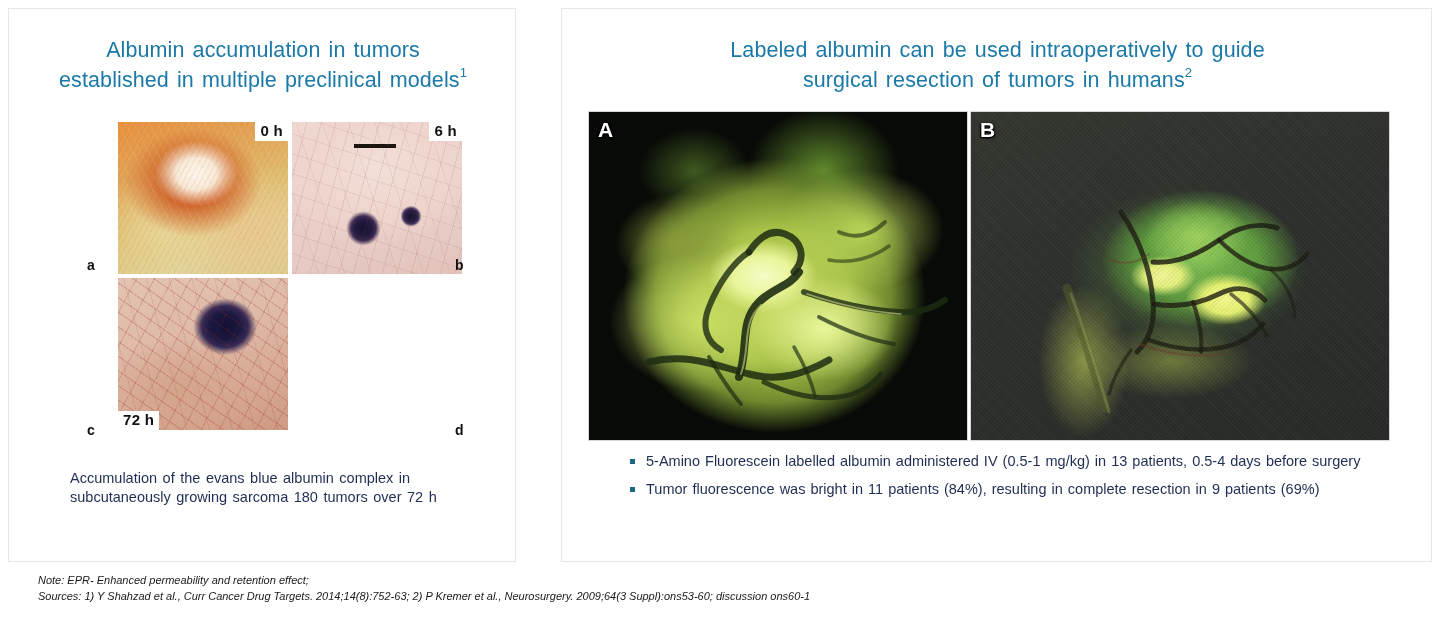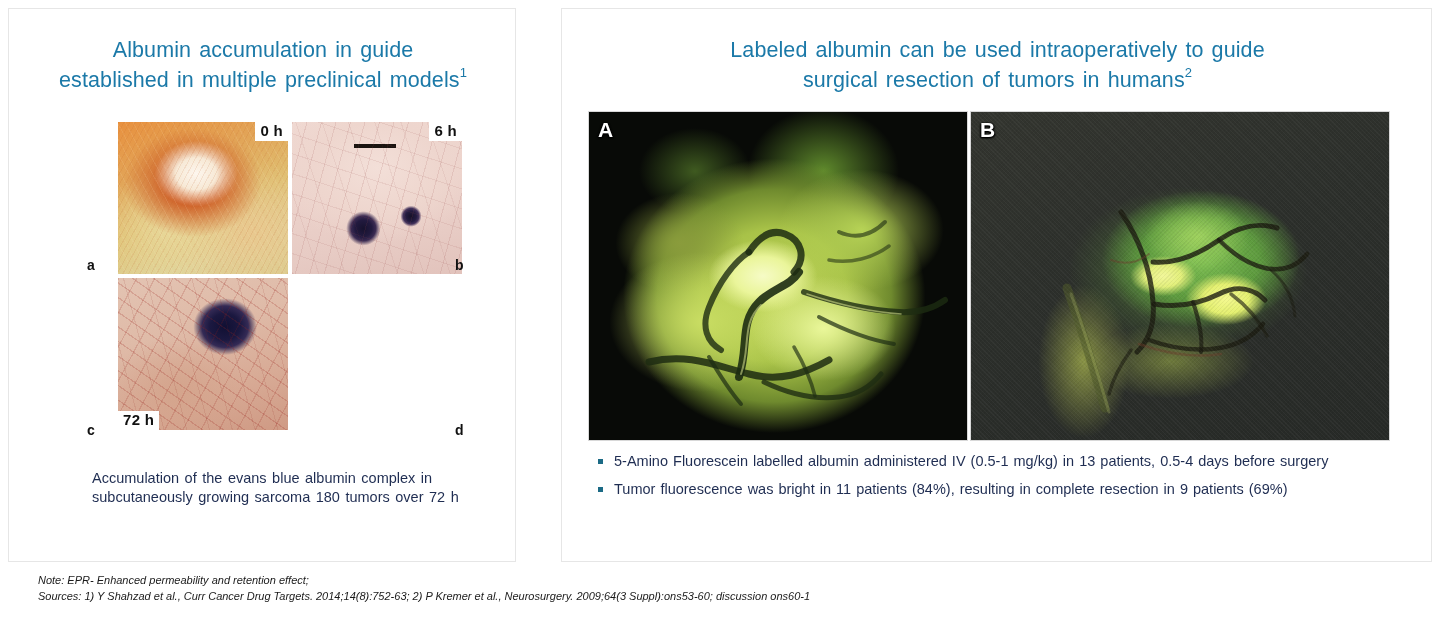--- a/index.html
+++ b/index.html
@@ -142,21 +142,20 @@
   #letter-d{ left:446px; top:414px;}
 
   
   #left-caption{
     position:absolute;
     left:61px; top:460px; width:400px;
     color:#1f2d52;
     font-size:14.5px;
     line-height:19px;
     word-spacing:1.5px;
-    margin-left:22px;
   }
 
   
   .fluor{
     position:absolute;
     top:111px;
     overflow:hidden;
     border:1px solid #d8d8d8;
     box-sizing:border-box;
   }
@@ -204,21 +203,21 @@
     color:#ffffff;
     font-size:21px;
     font-weight:bold;
     z-index:5;
     text-shadow:0 0 2px #000, 1px 1px 2px #000, -1px 1px 2px #000;
   }
 
   
   #bullets{
     position:absolute;
-    left:598px; top:452px; width:740px;
+    left:630px; top:452px; width:740px;
   }
   .bullet-row{
     display:flex;
     align-items:flex-start;
     margin-bottom:9px;
   }
   .bullet-mark{
     width:5px;height:5px;
     background:#1b6a85;
     margin:7px 11px 0 0;
@@ -241,21 +240,21 @@
     font-style:italic;
     white-space:pre-line;
   }
 </style>
 </head>
 <body>
 
 <div class="panel" id="panel-left">
 
   <div class="panel-title" id="title-left">
-    <span>Albumin accumulation in guide</span><br>
+    <span>Albumin accumulation in tumors</span><br>
     <span>established in multiple preclinical models</span><sup>1</sup>
   </div>
 
   <div id="photo-grid">
 
     <div class="photo" id="photo-a">
       <div class="time-chip chip-tr">0 h</div>
     </div>
 
     <div class="photo" id="photo-b">

